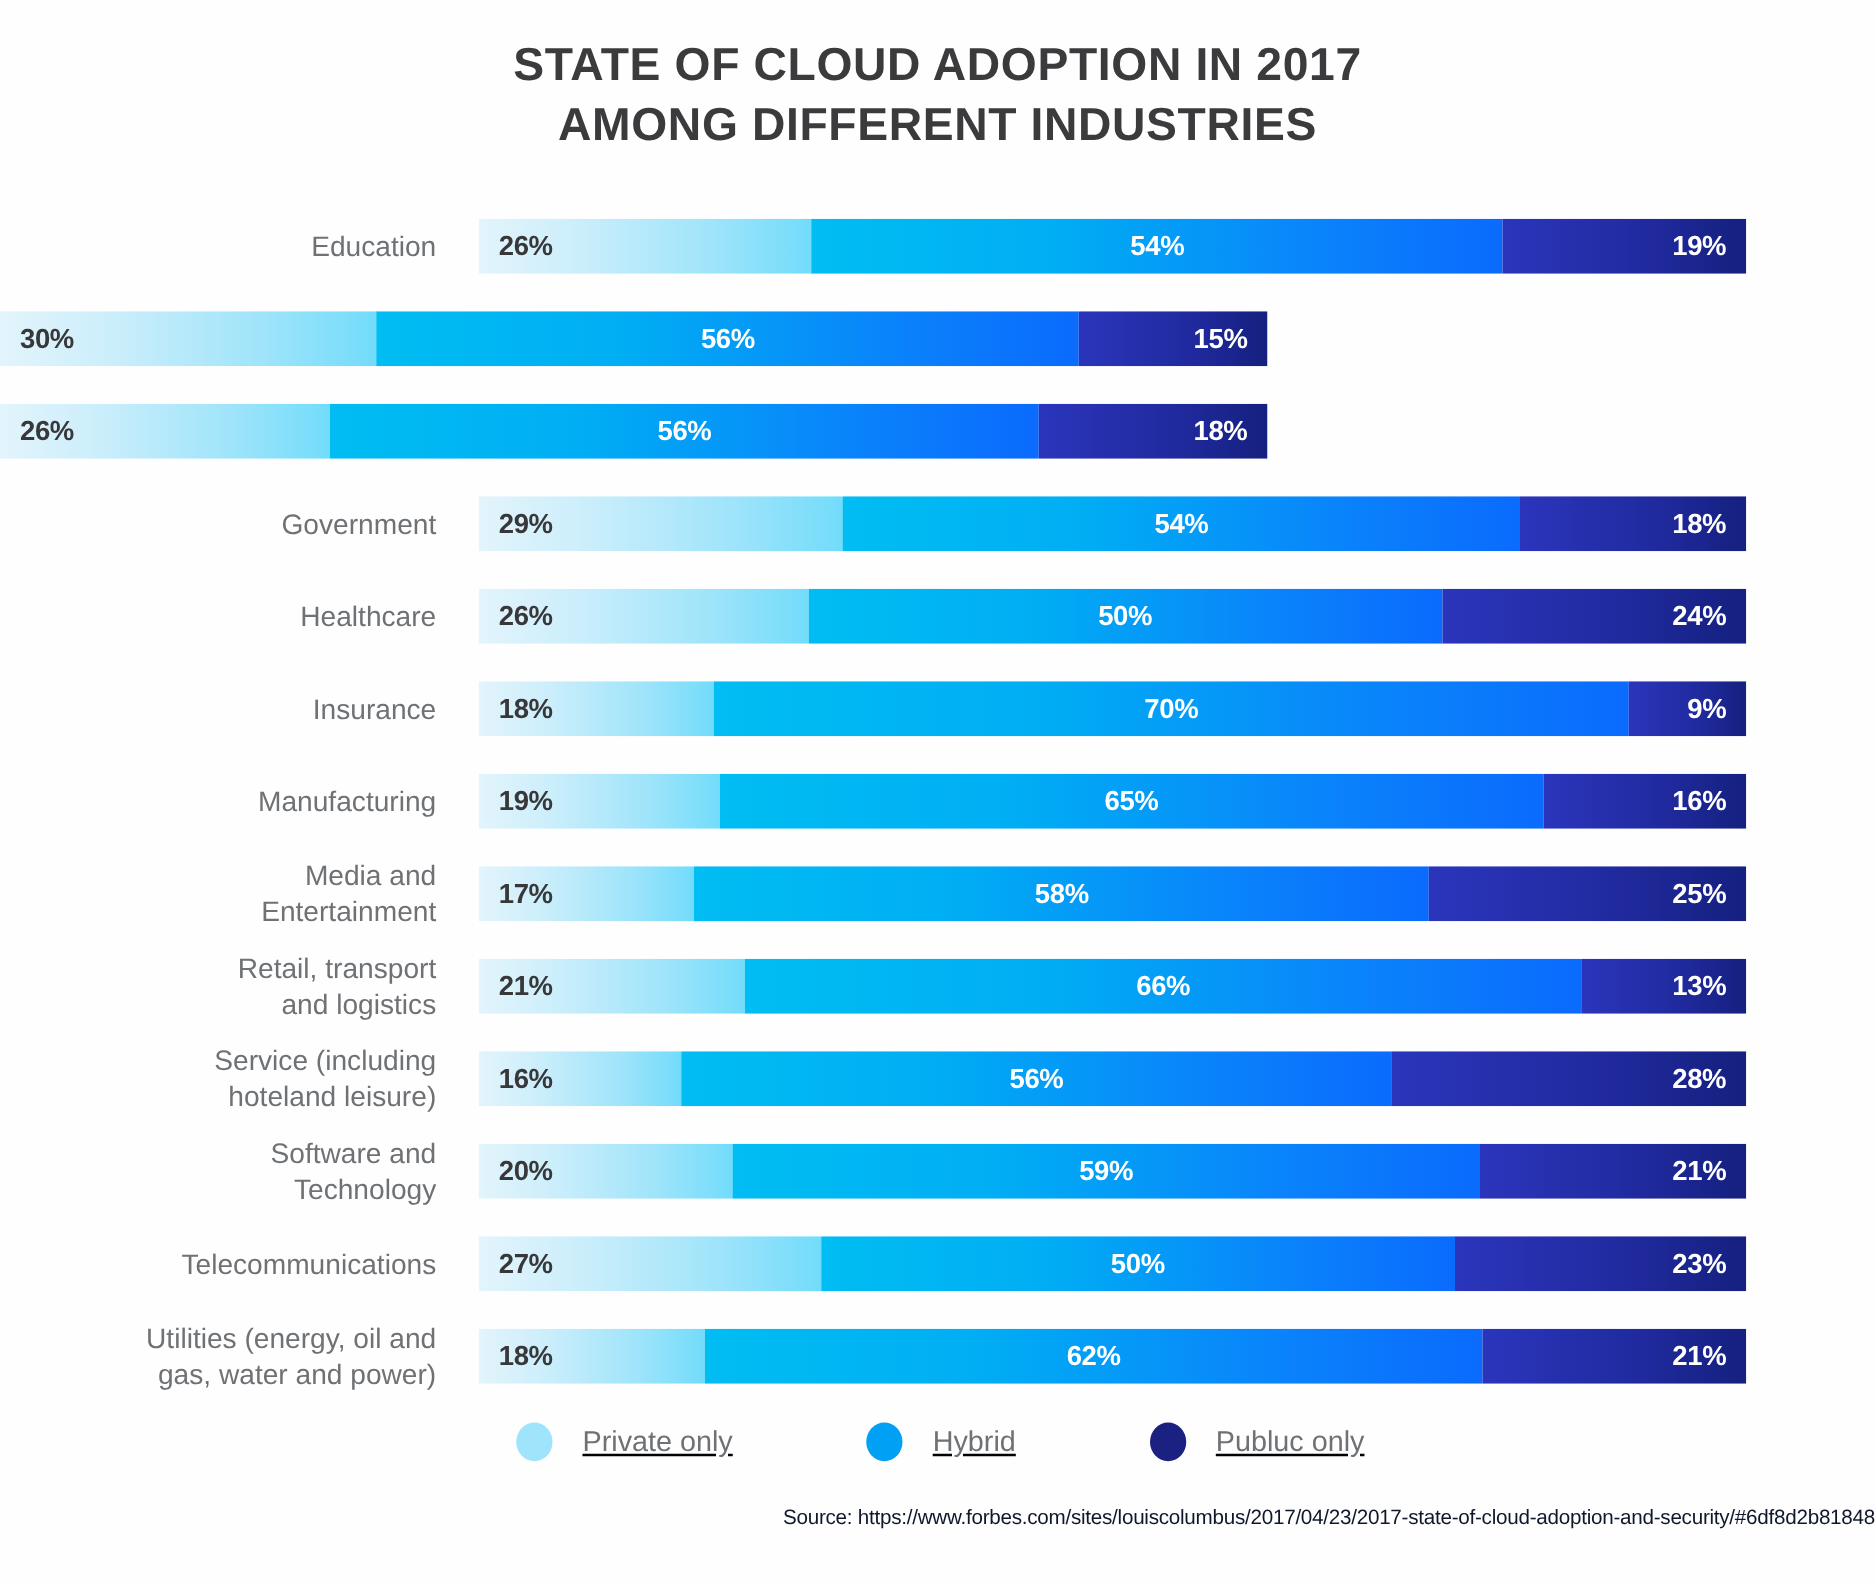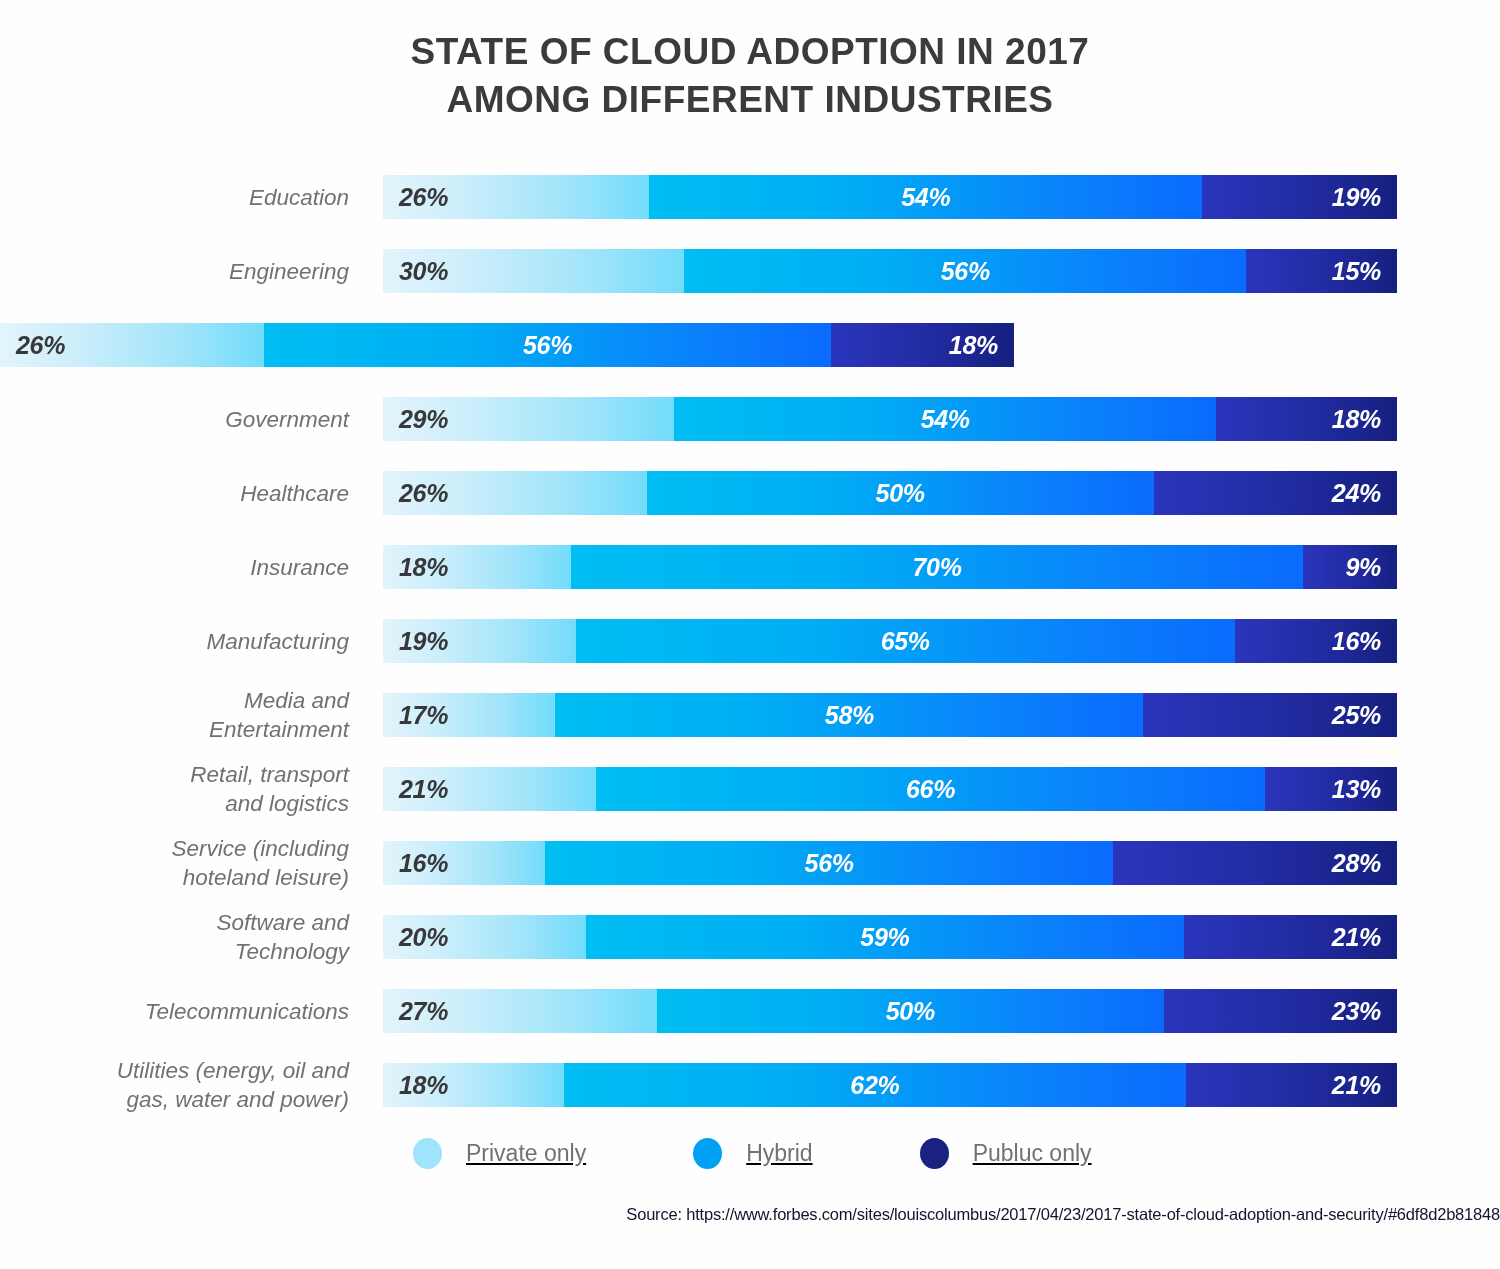--- a/index.html
+++ b/index.html
@@ -37,21 +37,20 @@
     text-transform: uppercase;
     white-space: nowrap;
   }
 
   
   .chart {
     position: absolute;
     top: 160px;
     left: 0;
     width: 1500px;
-    font-style: italic;
   }
   .row {
     position: relative;
     height: 74px;
     display: flex;
     align-items: center;
   }
   .cat-label {
     width: 383px;
     padding-right: 34px;
@@ -94,21 +93,21 @@
     background: linear-gradient(90deg, #2b35bc 0%, #202a9e 60%, #15207f 100%);
     justify-content: flex-end;
   }
   .seg-public .seg-val {
     color: #ffffff;
     margin-right: 16px;
   }
   .seg-val {
     font-family: "Liberation Sans", sans-serif;
     font-weight: 700;
-    font-size: 25px;
+    font-size: 22px;
     letter-spacing: -0.3px;
     white-space: nowrap;
   }
 
   
   .legend {
     position: absolute;
     top: 1138px;
     left: 413px;
     width: 1014px;
@@ -167,21 +166,20 @@
           </div>
           <div class="seg seg-hybrid" style="width: 54.5455%;">
             <span class="seg-val">54%</span>
           </div>
           <div class="seg seg-public" style="width: 19.1919%;">
             <span class="seg-val">19%</span>
           </div>
         </div>
       </div>
       <div class="row">
-        <div class="cat-label">Engineering</div>
         <div class="bar">
           <div class="seg seg-private" style="width: 29.703%;">
             <span class="seg-val">30%</span>
           </div>
           <div class="seg seg-hybrid" style="width: 55.4455%;">
             <span class="seg-val">56%</span>
           </div>
           <div class="seg seg-public" style="width: 14.8515%;">
             <span class="seg-val">15%</span>
           </div>

